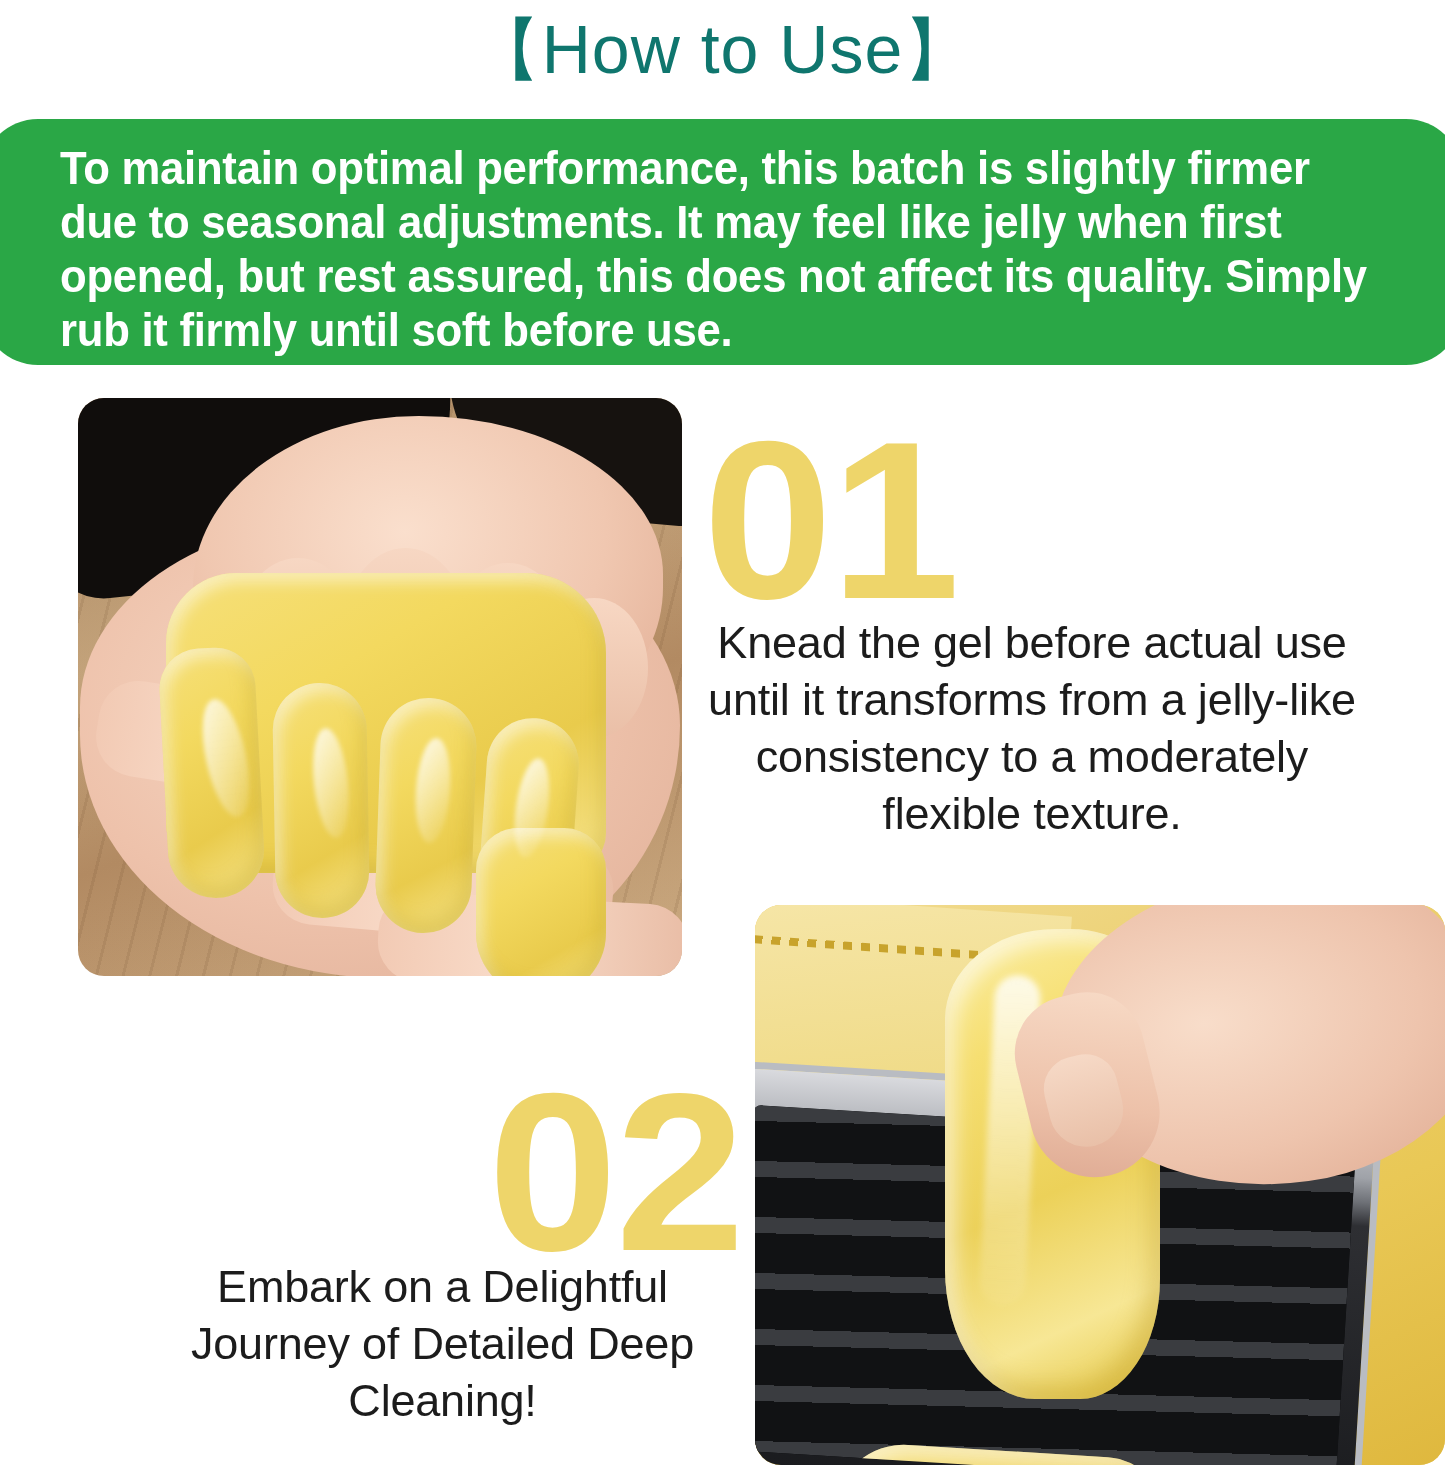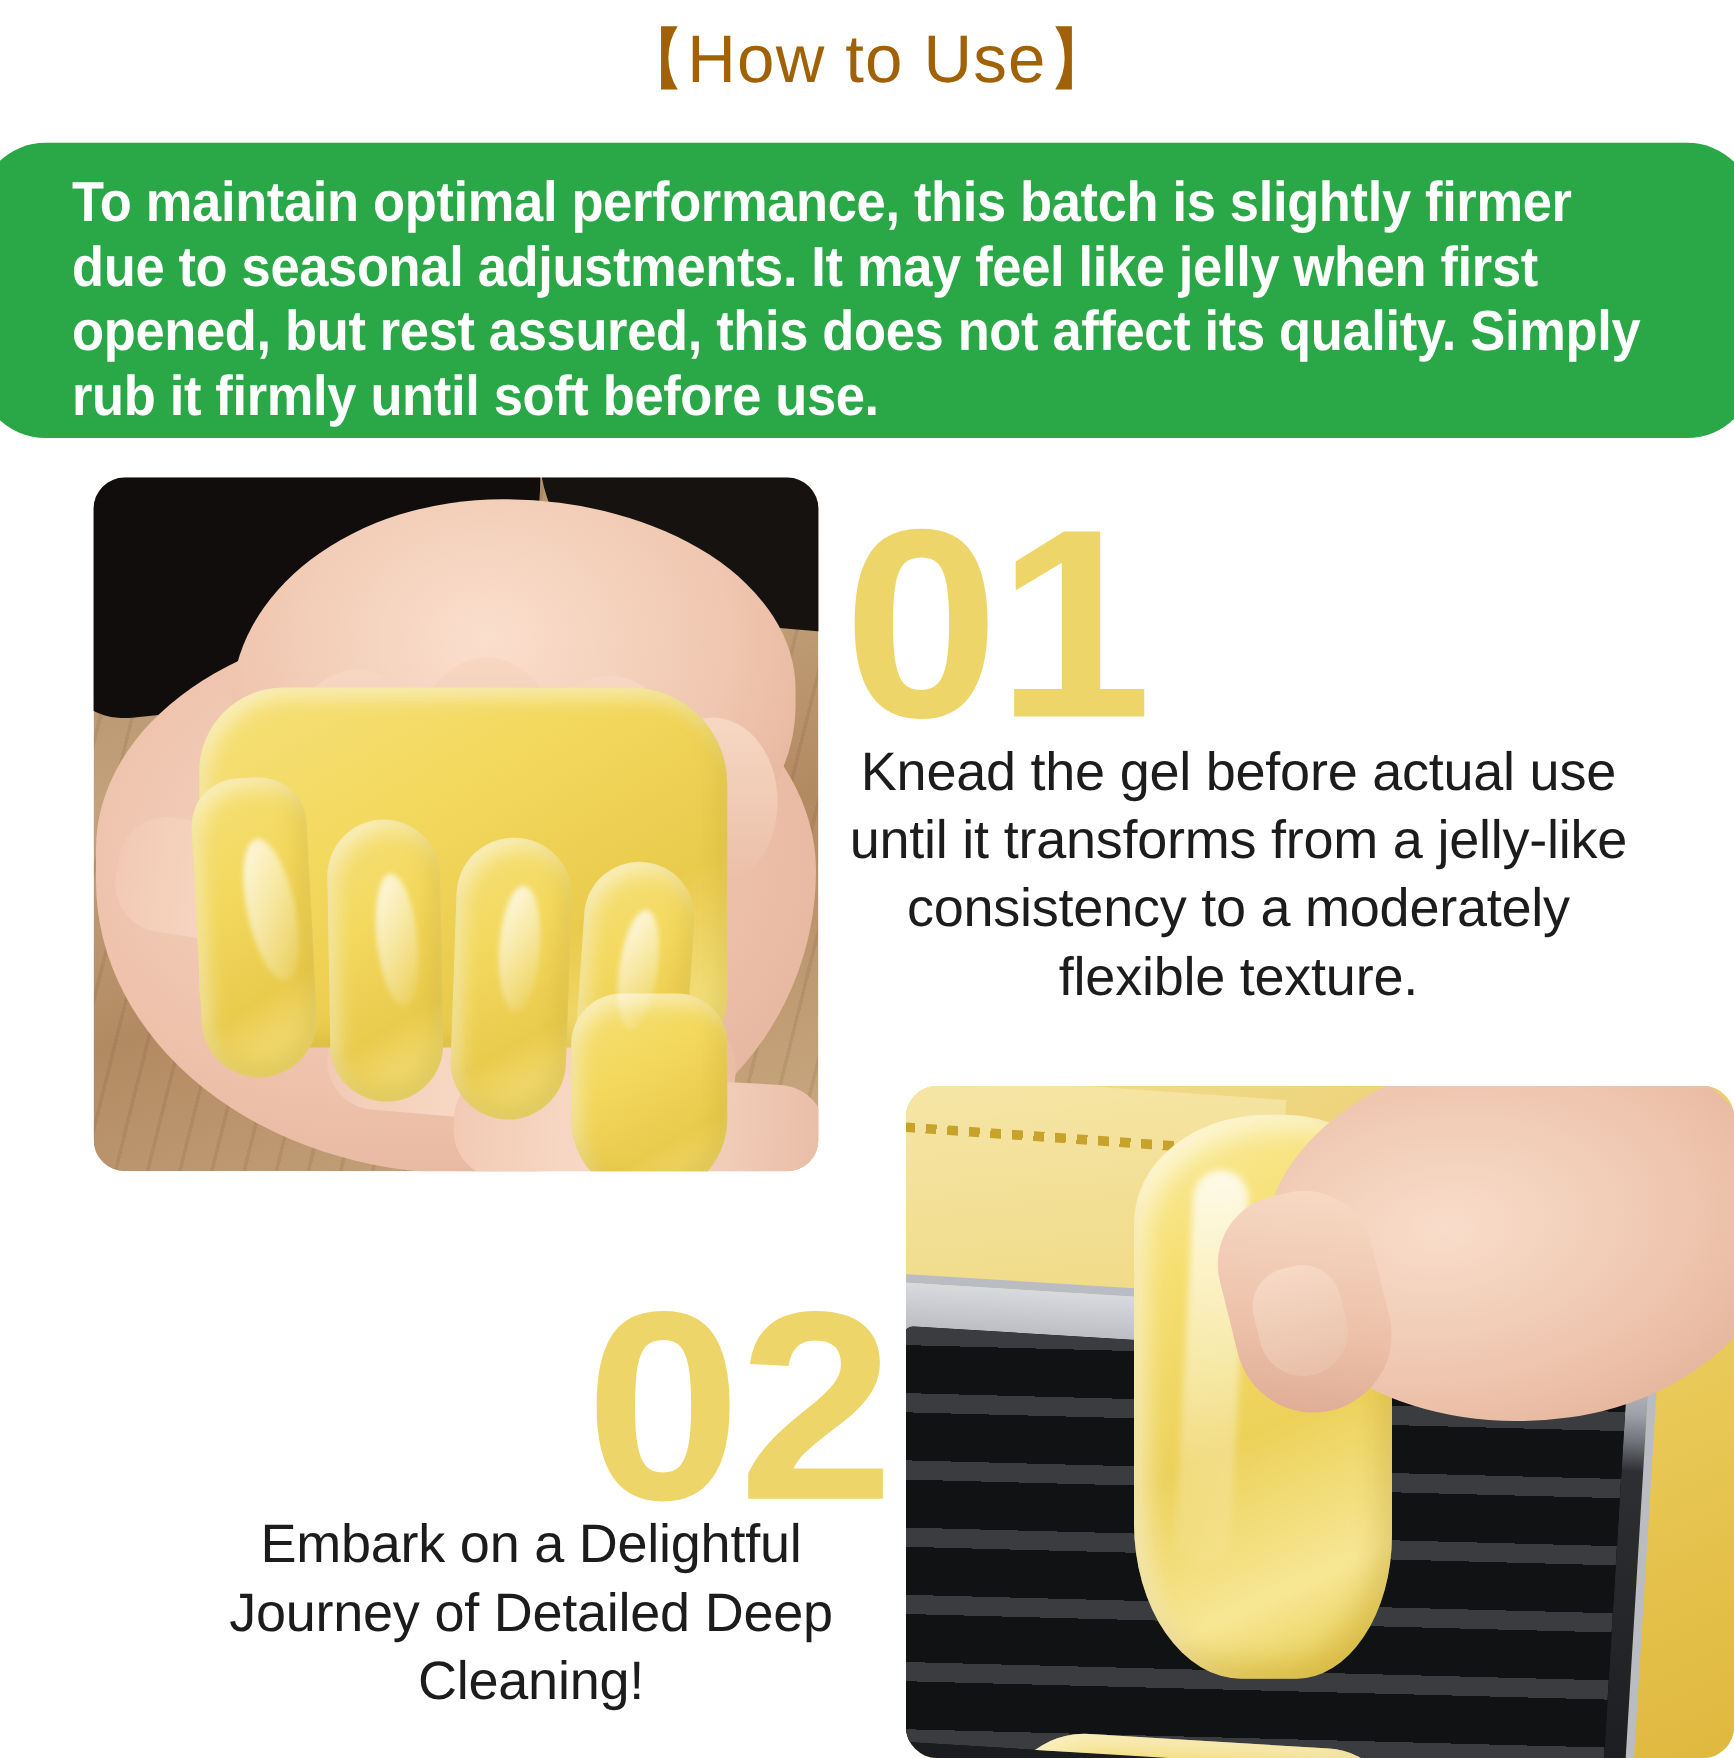--- a/index.html
+++ b/index.html
@@ -17,25 +17,25 @@
   }
 
   
   .page-title {
     position: absolute;
     left: 0;
     top: 2px;
     width: 1445px;
     text-align: center;
     font-family: "Liberation Sans", sans-serif;
-    font-size: 56px;
+    font-size: 68px;
     line-height: 94px;
     font-weight: 400;
     letter-spacing: 1px;
-    color: #a16207;
+    color: #0f766e;
     white-space: nowrap;
   }
 
   
   .notice-banner {
     position: absolute;
     left: -18px;
     top: 119px;
     width: 1480px;
     height: 246px;

